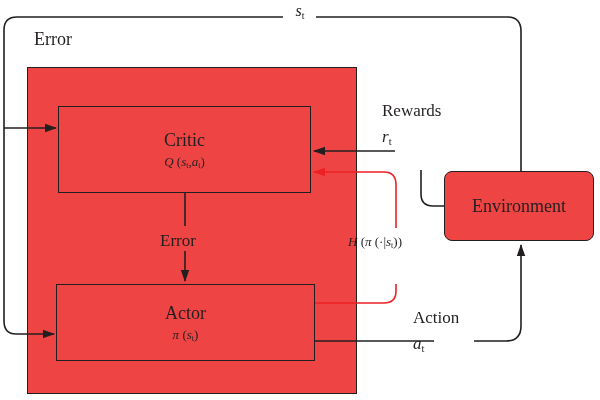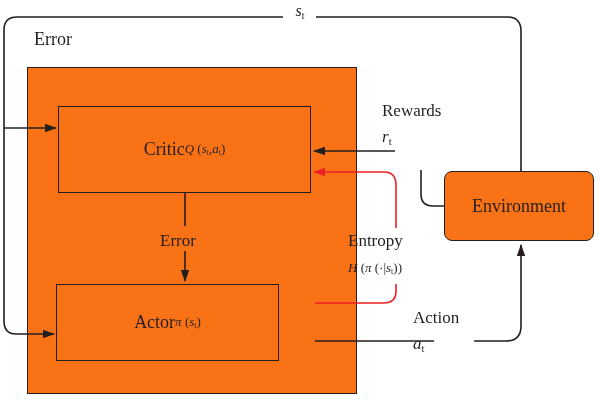--- a/index.html
+++ b/index.html
@@ -19,23 +19,24 @@
   .wires {
     position: absolute;
     left: 0;
     top: 0;
     width: 600px;
     height: 400px;
   }
   .box {
     position: absolute;
     border: 1.5px solid #231f20;
-    background: #f97316;
+    background: #ef4444;
     box-sizing: border-box;
     display: flex;
+    flex-direction: column;
     align-items: center;
     justify-content: center;
     text-align: center;
   }
   .box .title {
     font-size: 18px;
     line-height: 1.45;
   }
   .formula {
     font-size: 13px;
@@ -79,21 +80,21 @@
 
 <div class="canvas">
 
   <div class="box" style="left:27px; top:67px; width:330px; height:327px;"></div>
 
   <div class="box" style="left:58px; top:106px; width:253px; height:87px;">
     <span class="title">Critic</span>
     <span class="formula"><i>Q</i><span> (</span><i>s</i><sub>t</sub><span>,</span><i>a</i><sub>t</sub><span>)</span></span>
   </div>
 
-  <div class="box" style="left:56px; top:284px; width:223px; height:77px;">
+  <div class="box" style="left:56px; top:284px; width:259px; height:77px;">
     <span class="title">Actor</span>
     <span class="formula"><i>π</i><span> (</span><i>s</i><sub>t</sub><span>)</span></span>
   </div>
 
   <div class="box" style="left:444px; top:171px; width:150px; height:70px;border-radius:8px;">
     <span class="title">Environment</span>
   </div>
 
   <svg class="wires" viewBox="0 0 600 400">
     <defs>
@@ -135,21 +136,20 @@
   <div class="floating-label" style="left:382px; top:98px; width:86px;">
     <span class="caption">Rewards</span>
     <span class="mathvar"><i>r</i><sub>t</sub></span>
   </div>
 
   <div class="floating-label" style="left:160px; top:228px; width:54px;">
     <span class="caption">Error</span>
   </div>
 
   <div class="floating-label" style="left:348px; top:228px; width:108px;">
-    <span class="caption">Entropy</span>
     <span class="formula"><i>H</i><span> (</span><i>π</i><span> (·|</span><i>s</i><sub>t</sub><span>))</span></span>
   </div>
 
   <div class="floating-label" style="left:413px; top:305px; width:86px;">
     <span class="caption">Action</span>
     <span class="mathvar"><i>a</i><sub>t</sub></span>
   </div>
 
 </div>
 

